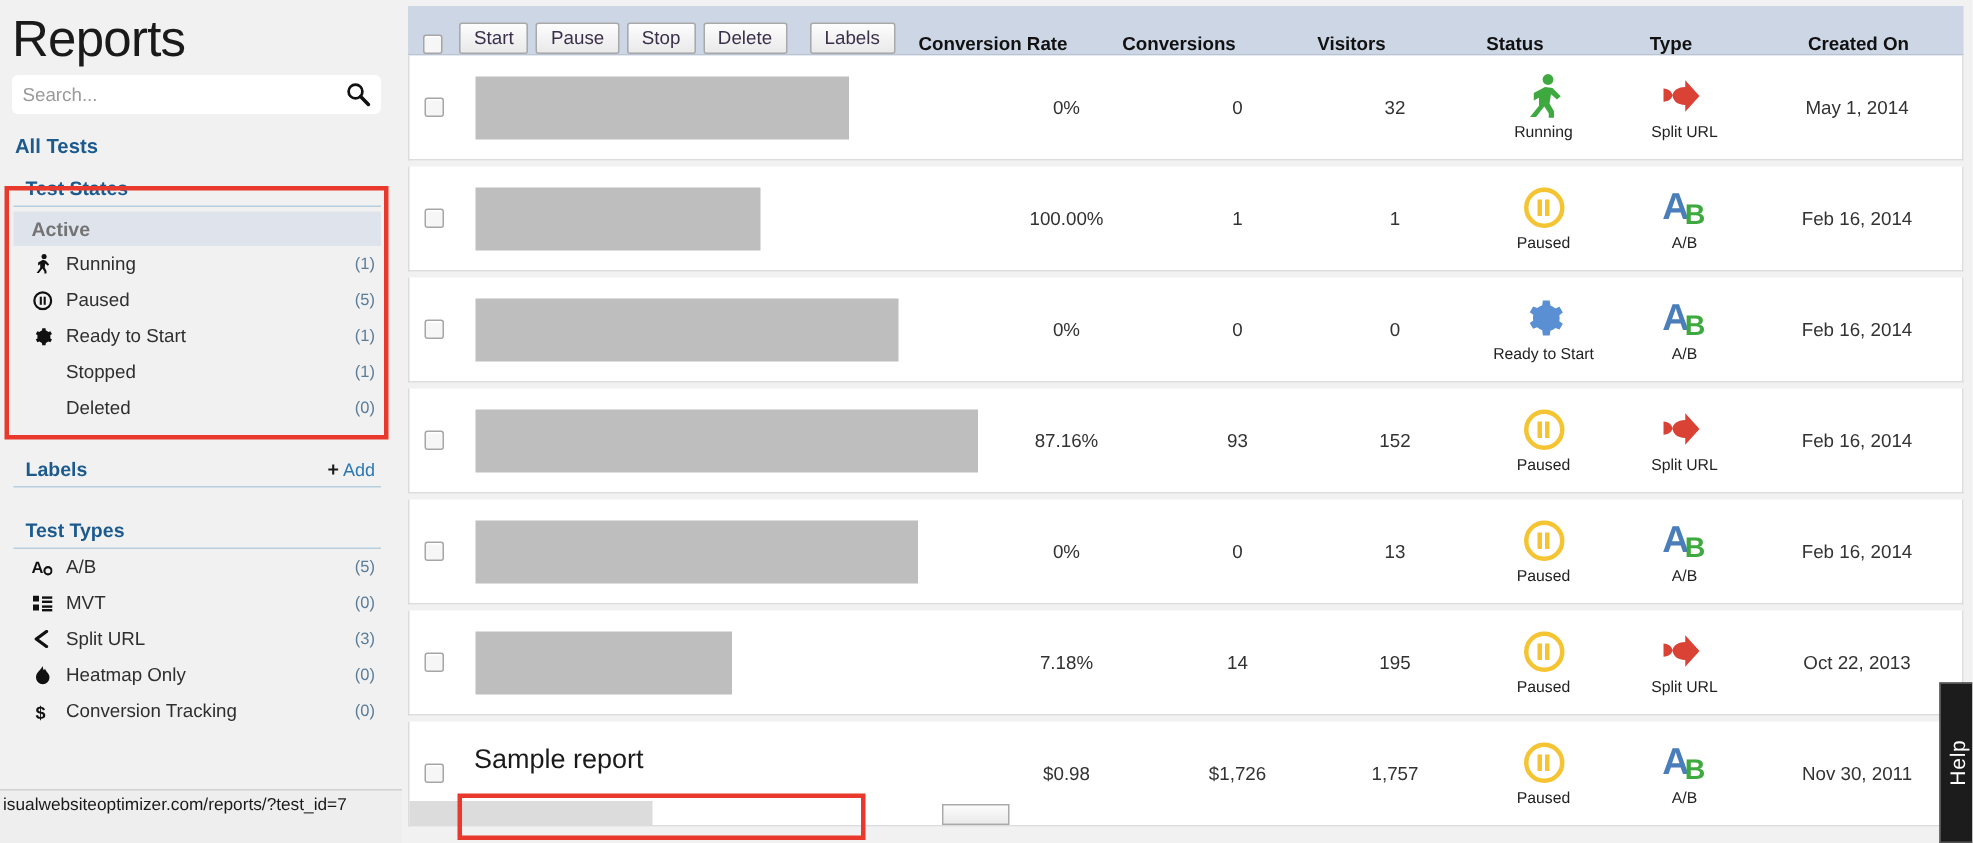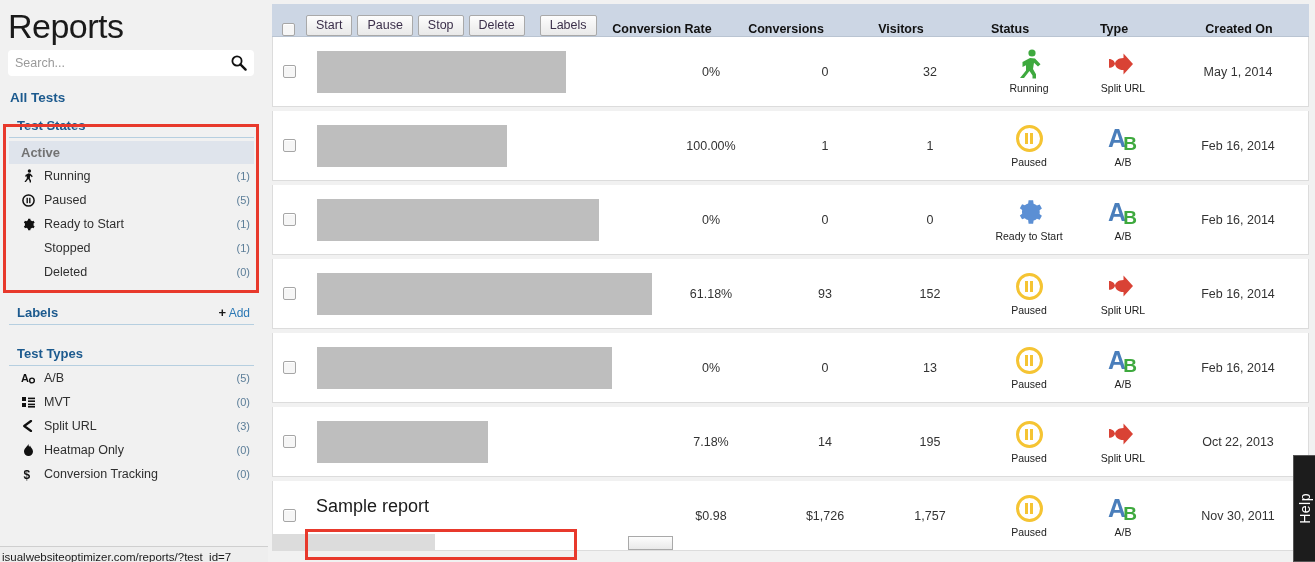--- a/index.html
+++ b/index.html
@@ -73,21 +73,21 @@
     width: 18px; display: inline-flex; justify-content: center;
     align-items: center; font-size: 12px; color: #111; margin-right: 7px;
   }
   .nav-label { flex: 1; color: #2f2f2f; }
   .nav-count { font-size: 11px; color: #5b7d98; }
   .nav-item.no-ico .nav-label { padding-left: 0; }
   .spacer-14 { height: 14px; }
 
   
   #statusbar {
-    position: absolute; left: 0; bottom: 0; width: 268px; height: 16px;
+    position: absolute; left: 0; bottom: 0; width: 268px; height: 36px;
     background: #eeeeee; border-top: 1px solid #cfcfcf;
     font-size: 11.5px; color: #1a1a1a; line-height: 20px;
     padding-left: 2px; white-space: nowrap; overflow: hidden; z-index: 30;
   }
 
   
   #table-area {
     position: absolute; left: 268px; top: 0; right: 0; bottom: 0;
     background: #f1f1f1; padding: 4px 6px 0 4px;
   }
@@ -438,21 +438,21 @@
             </span>
             <span class="st-label">A/B</span>
           </span>
           <span class="cell col-created">Feb 16, 2014</span>
         </div>
         <div class="row">
           <div class="row-left">
             <span class="chk"></span>
             <span class="redact" style="width:336px"></span>
           </div>
-          <span class="cell col-conv-rate">61.18%</span>
+          <span class="cell col-conv-rate">87.16%</span>
           <span class="cell col-conversions">93</span>
           <span class="cell col-visitors">152</span>
           <span class="cell col-status statuscell">
             <span class="icon-box">
               <span class="ic-pause">
                 <i></i>
                 <i></i>
               </span>
             </span>
             <span class="st-label">Paused</span>

